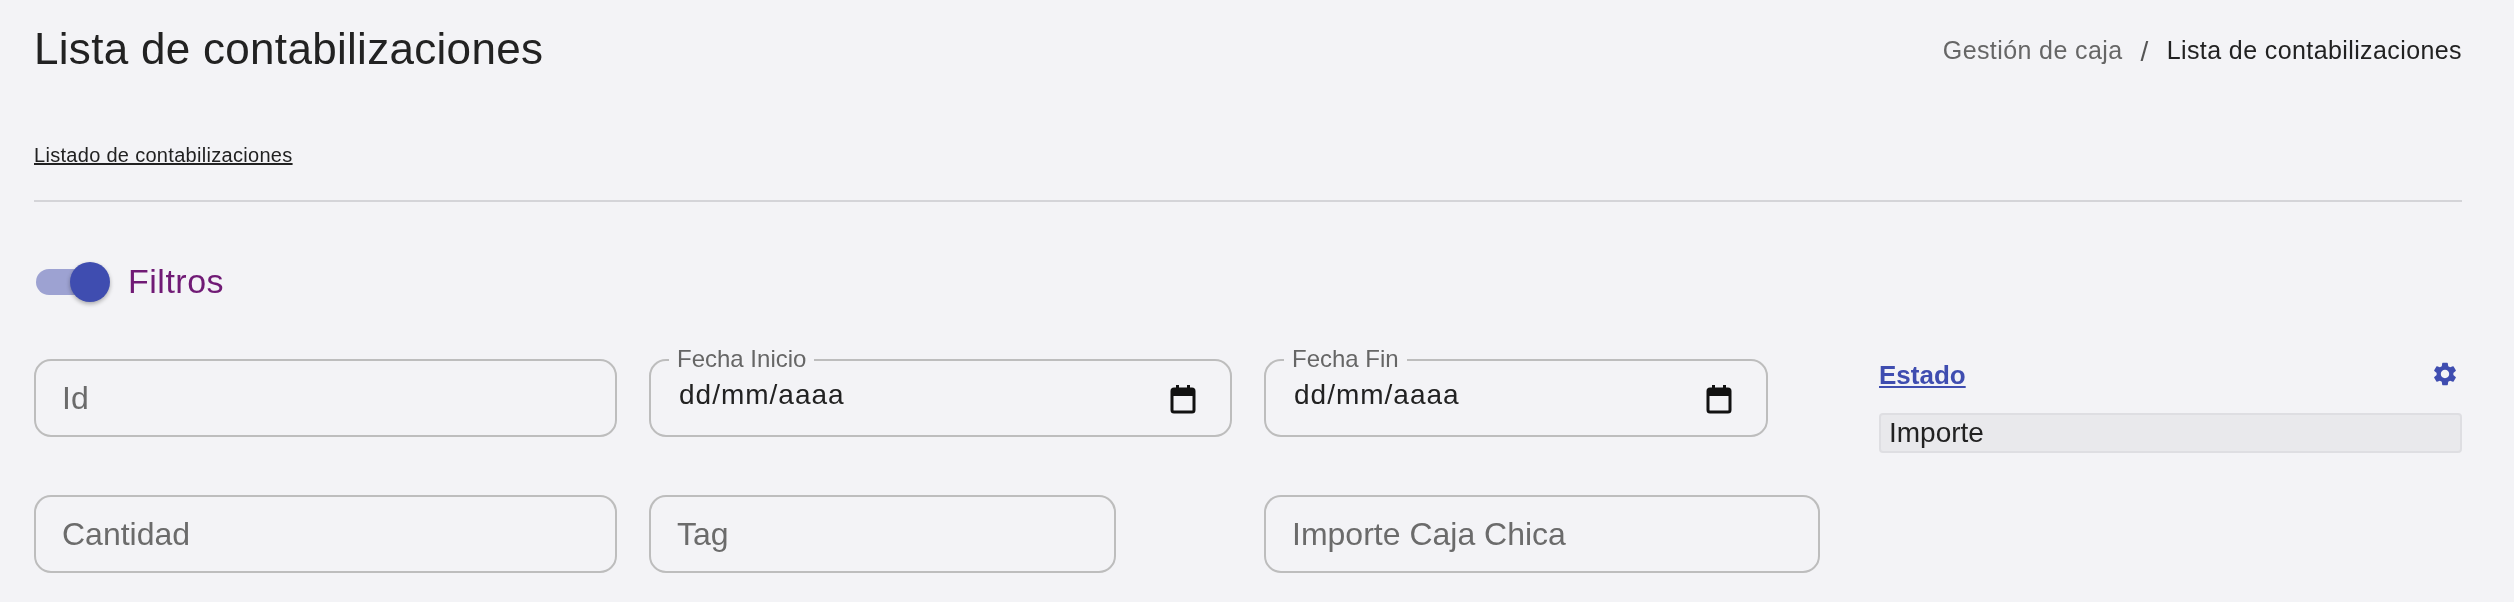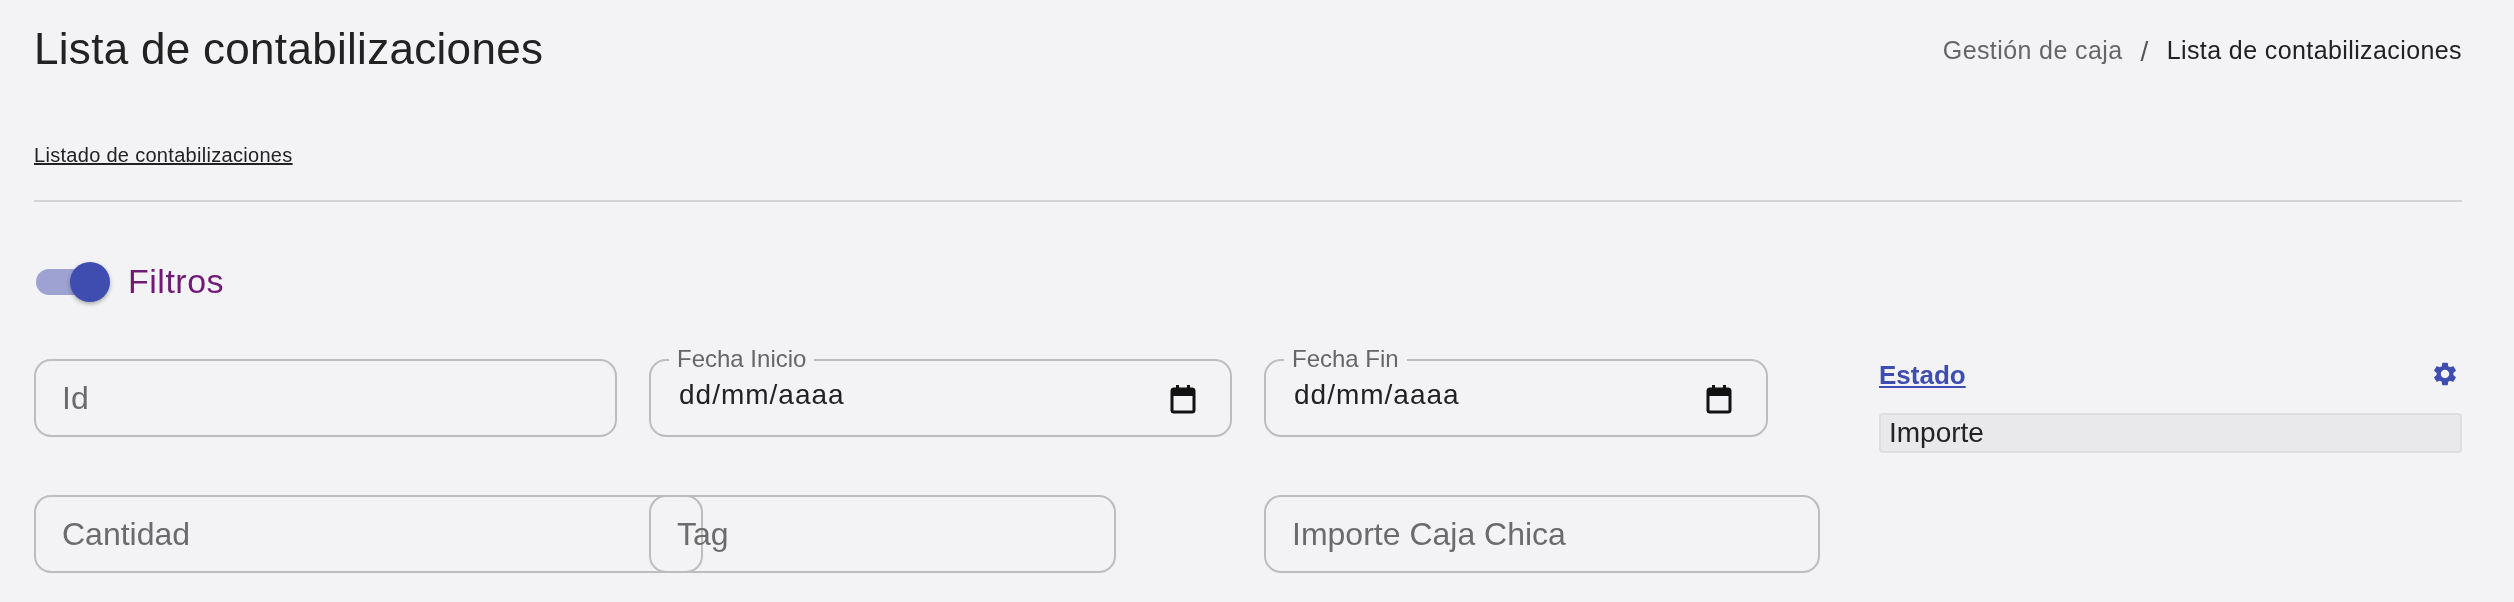--- a/index.html
+++ b/index.html
@@ -76,21 +76,21 @@
     <rect x="17" y="1" width="3" height="6" fill="#111"></rect>
   </svg>
 </div>
 
 <div class="estado-label">Estado</div>
 <svg class="gear-icon" viewBox="0 0 24 24">
   <path fill="#3f4db0" d="M19.14 12.94c.04-.3.06-.61.06-.94 0-.32-.02-.64-.07-.94l2.03-1.58a.49.49 0 0 0 .12-.61l-1.92-3.32a.488.488 0 0 0-.59-.22l-2.39.96c-.5-.38-1.03-.7-1.62-.94l-.36-2.54a.484.484 0 0 0-.48-.41h-3.84c-.24 0-.43.17-.47.41l-.36 2.54c-.59.24-1.13.57-1.62.94l-2.39-.96c-.22-.08-.47 0-.59.22L2.74 8.87c-.12.21-.08.47.12.61l2.03 1.58c-.05.3-.09.63-.09.94s.02.64.07.94l-2.03 1.58a.49.49 0 0 0-.12.61l1.92 3.32c.12.22.37.29.59.22l2.39-.96c.5.38 1.03.7 1.62.94l.36 2.54c.05.24.24.41.48.41h3.84c.24 0 .44-.17.47-.41l.36-2.54c.59-.24 1.13-.56 1.62-.94l2.39.96c.22.08.47 0 .59-.22l1.92-3.32c.12-.22.07-.47-.12-.61l-2.01-1.58zM12 15.6c-1.98 0-3.6-1.62-3.6-3.6s1.62-3.6 3.6-3.6 3.6 1.62 3.6 3.6-1.62 3.6-3.6 3.6z"></path>
 </svg>
 <div class="estado-select">Importe</div>
 
-<div class="field" style="left:34px; top:495px; width:669px;">
+<div class="field" style="left:34px; top:495px; width:583px;">
   <input type="text" placeholder="Cantidad" style="">
 </div>
 <div class="field" style="left:649px; top:495px; width:467px;">
   <input type="text" placeholder="Tag" style="">
 </div>
 <div class="field" style="left:1264px; top:495px; width:556px;">
   <input type="text" placeholder="Importe Caja Chica" style="">
 </div>
 
 </body></html>

